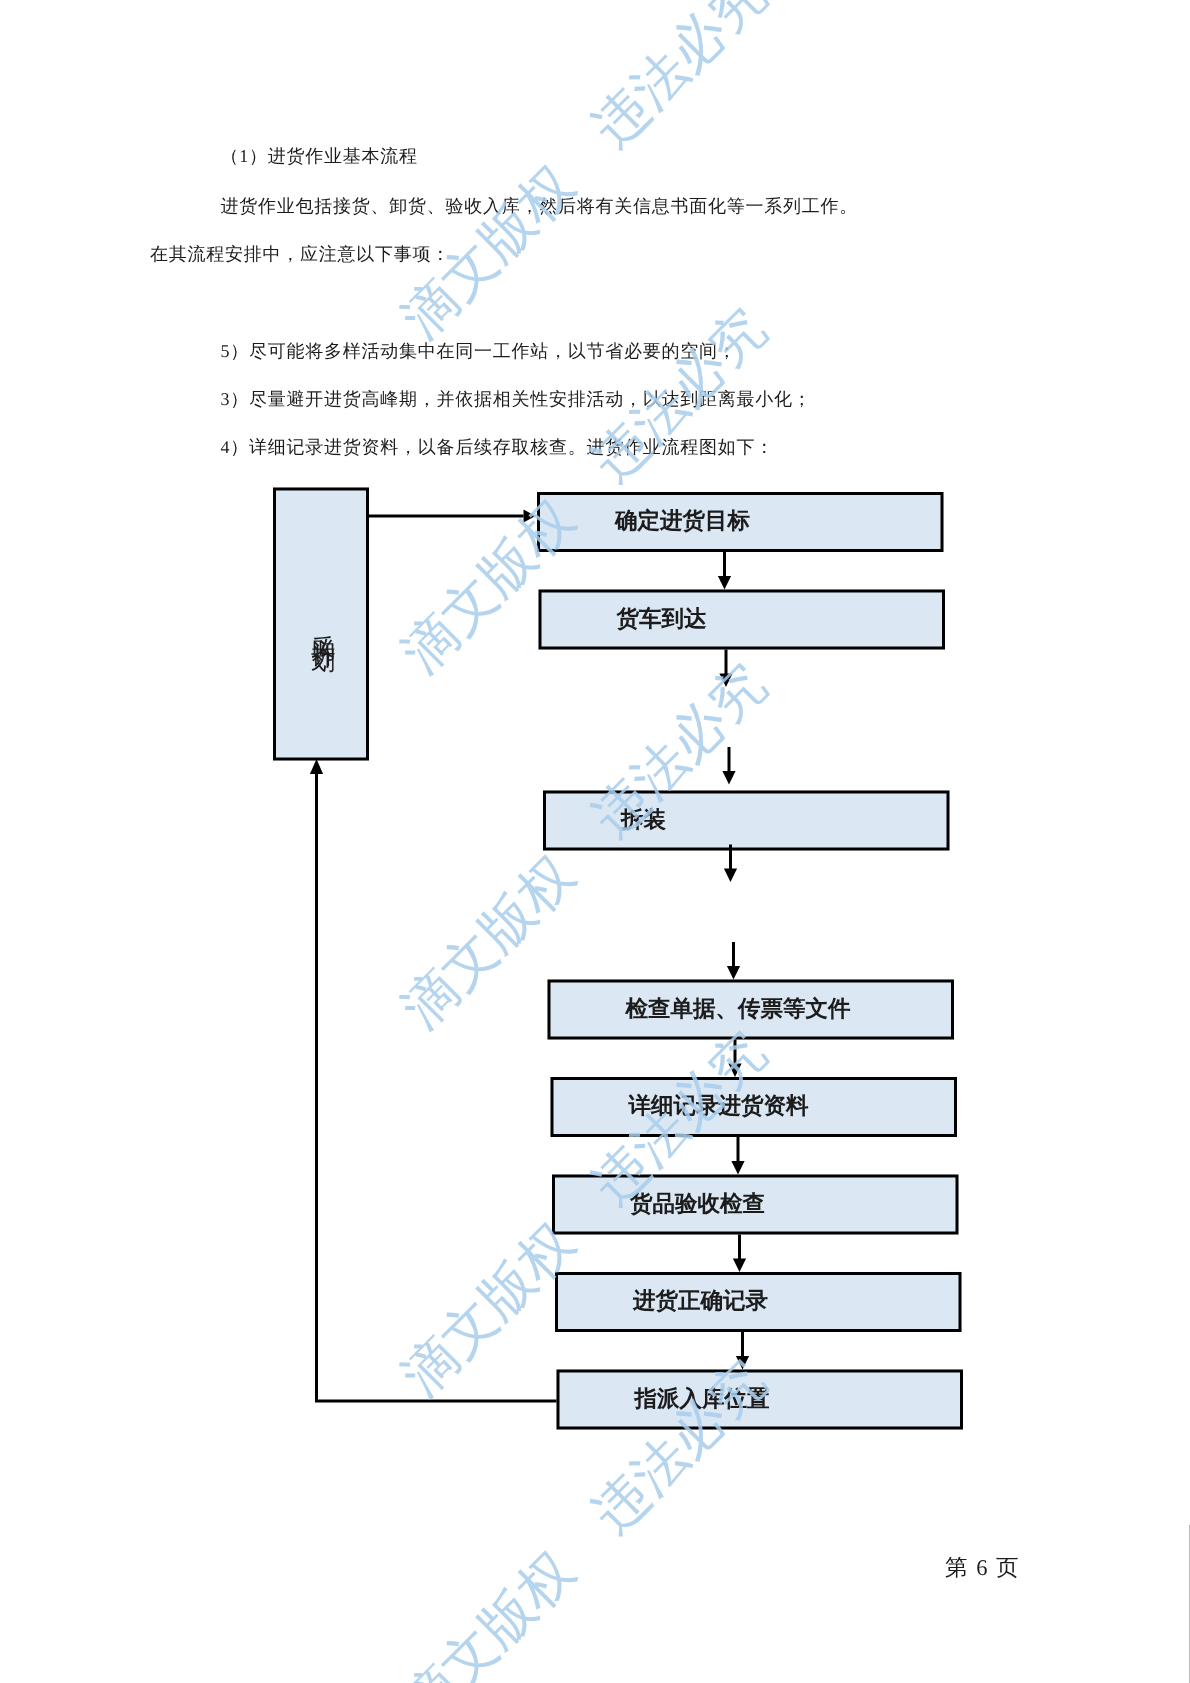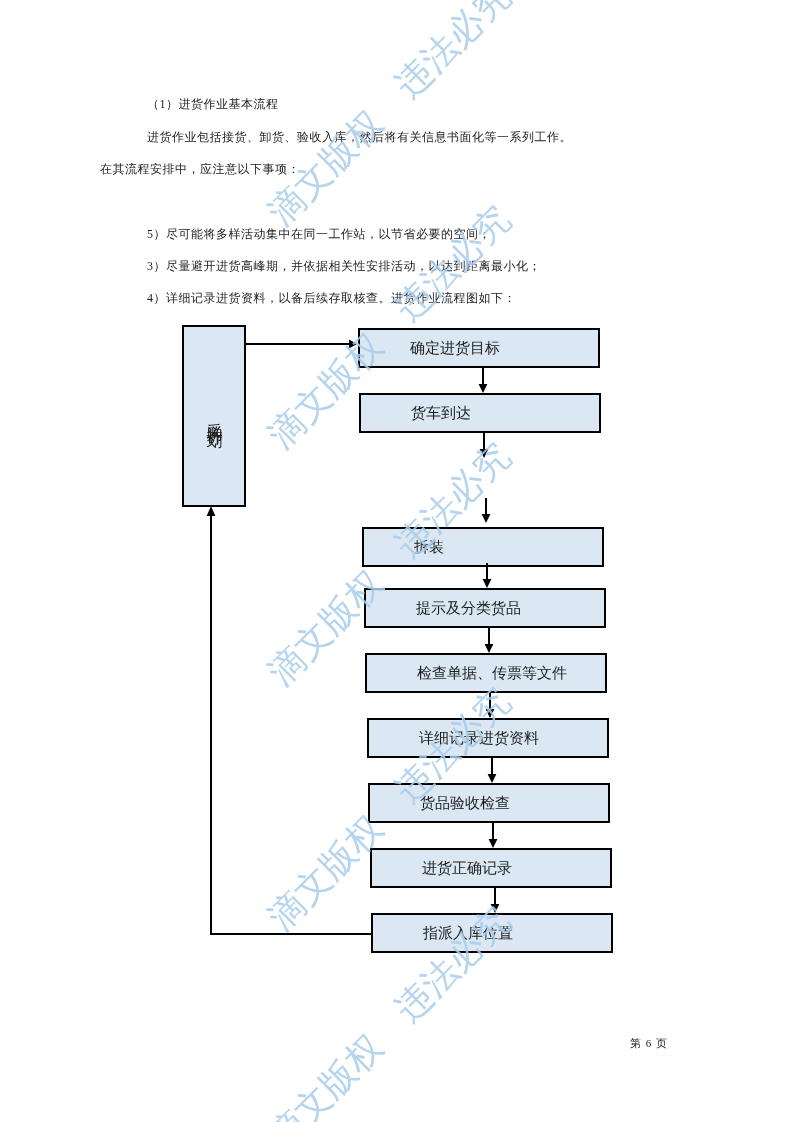--- a/index.html
+++ b/index.html
@@ -45,35 +45,36 @@
     display:flex;align-items:center;justify-content:center;
   }
   .sidebox .vtext{
     writing-mode:vertical-rl;
     text-orientation:upright;
     font-size:16px;
     letter-spacing:3px;
   }
   .fbox{
     position:absolute;
-    width:242px;height:40px;
+    width:271px;height:40px;
     box-sizing:border-box;
     background:#dbe8f4;
     border:2px solid #000;
     font-size:15px;
     line-height:36px;
     padding-left:50px;
     white-space:nowrap;
+    font-weight:bold;
   }
   .connectors{position:absolute;left:0;top:0;z-index:3;pointer-events:none;}
   
   .footer{
     position:absolute;
     left:630px;top:1036px;
-    font-size:11px;
+    font-size:15px;
     letter-spacing:1px;
   }
 </style>
 </head>
 <body>
 
 <div class="page">
 
   <div class="wm" style="top:206px">滴文版权　违法必究</div>
   <div class="wm" style="top:429px">滴文版权　违法必究</div>
@@ -90,21 +91,20 @@
 
   <div class="fc">
 
     <div class="sidebox">
       <span class="vtext">采购计划</span>
     </div>
 
     <div class="fbox" style="left:358px;top:328px">确定进货目标</div>
     <div class="fbox" style="left:359px;top:393px">货车到达</div>
     <div class="fbox" style="left:362px;top:527px">拆装</div>
-    <div class="fbox" style="left:364px;top:588px">提示及分类货品</div>
     <div class="fbox" style="left:365px;top:653px">检查单据、传票等文件</div>
     <div class="fbox" style="left:367px;top:718px">详细记录进货资料</div>
     <div class="fbox" style="left:368px;top:783px">货品验收检查</div>
     <div class="fbox" style="left:370px;top:848px">进货正确记录</div>
     <div class="fbox" style="left:371px;top:913px">指派入库位置</div>
 
     <svg class="connectors" width="793" height="1122" viewBox="0 0 793 1122">
       <g stroke="#000" stroke-width="2" fill="none">
 
         <line x1="246" y1="344" x2="349" y2="344"></line>

